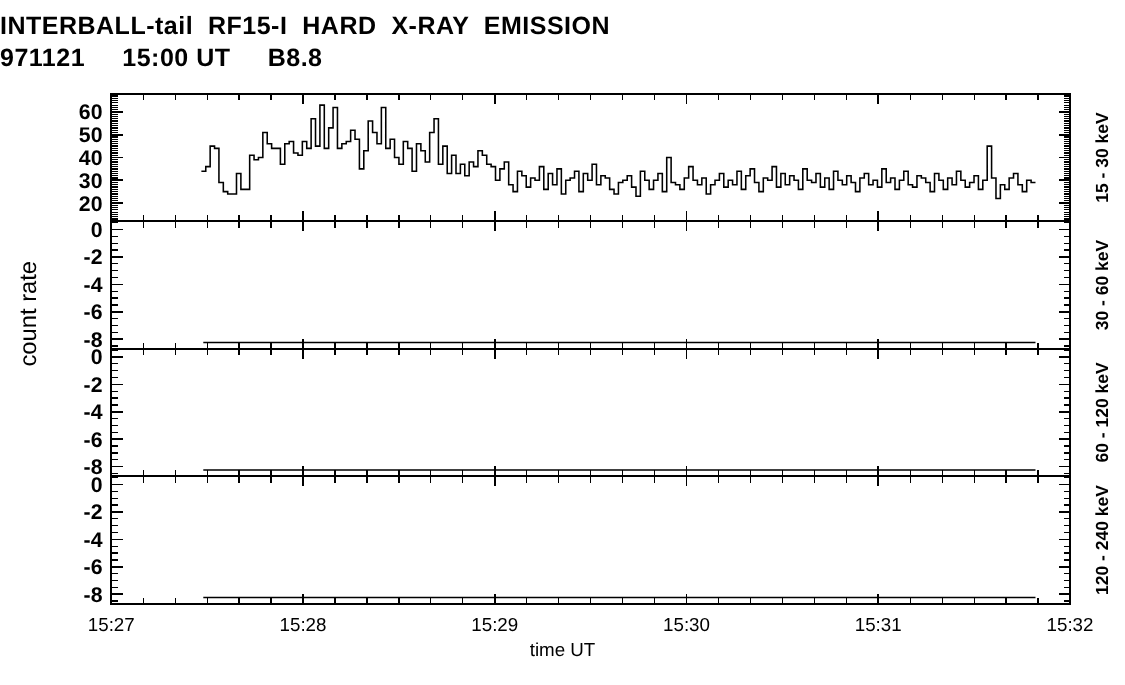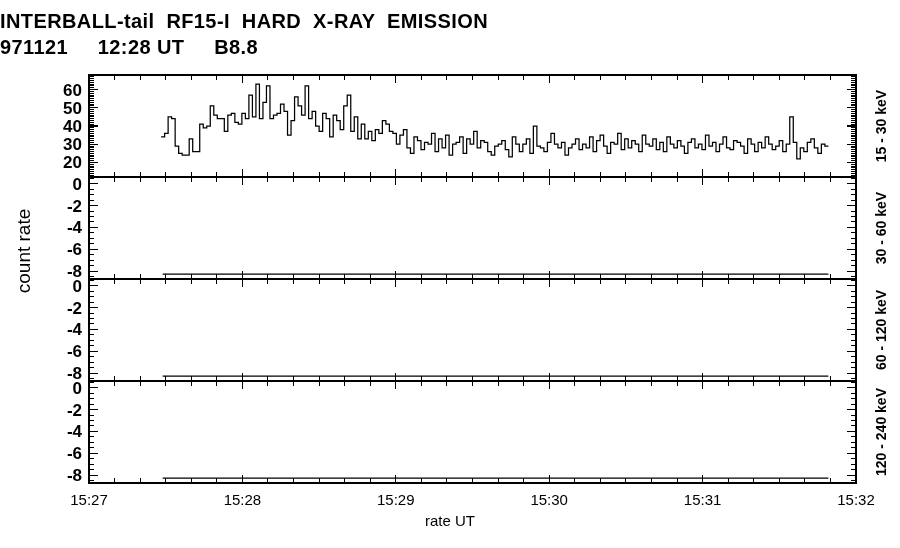--- a/index.html
+++ b/index.html
@@ -24,25 +24,25 @@
   .xtxt{font-size:15px;text-anchor:middle;}
   .bandtxt{font-size:14px;font-weight:bold;text-anchor:middle;}
 </style>
 </head>
 <body>
 
 <div id="root">
 
   <div class="title-block">
     <div class="title-line">INTERBALL-tail  RF15-I  HARD  X-RAY  EMISSION</div>
-    <div class="title-line">971121     12:28 UT     B8.8</div>
+    <div class="title-line">971121     15:00 UT     B8.8</div>
   </div>
 
   <div class="ylabel">count rate</div>
-  <div class="xlabel">rate UT</div>
+  <div class="xlabel">time UT</div>
 
   <svg id="plot" width="900" height="548">
       <rect x="89" y="75" width="767" height="102" class="ax"></rect>
       <line x1="89" y1="177" x2="89" y2="169" class="tk"></line>
       <line x1="89" y1="75" x2="89" y2="83" class="tk"></line>
       <line x1="114.56666666666666" y1="177" x2="114.56666666666666" y2="172" class="tkm"></line>
       <line x1="114.56666666666666" y1="75" x2="114.56666666666666" y2="80" class="tkm"></line>
       <line x1="140.13333333333333" y1="177" x2="140.13333333333333" y2="172" class="tkm"></line>
       <line x1="140.13333333333333" y1="75" x2="140.13333333333333" y2="80" class="tkm"></line>
       <line x1="165.7" y1="177" x2="165.7" y2="172" class="tkm"></line>

